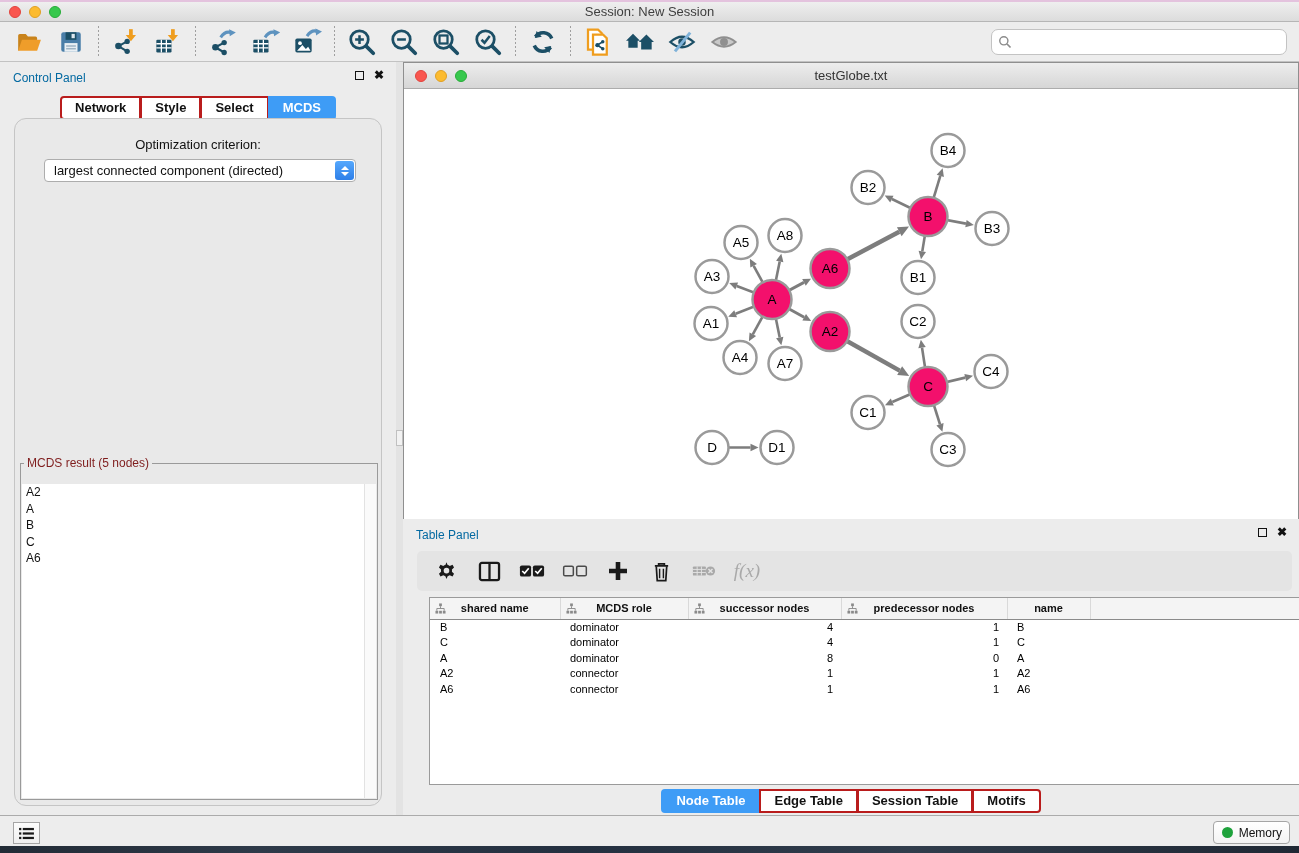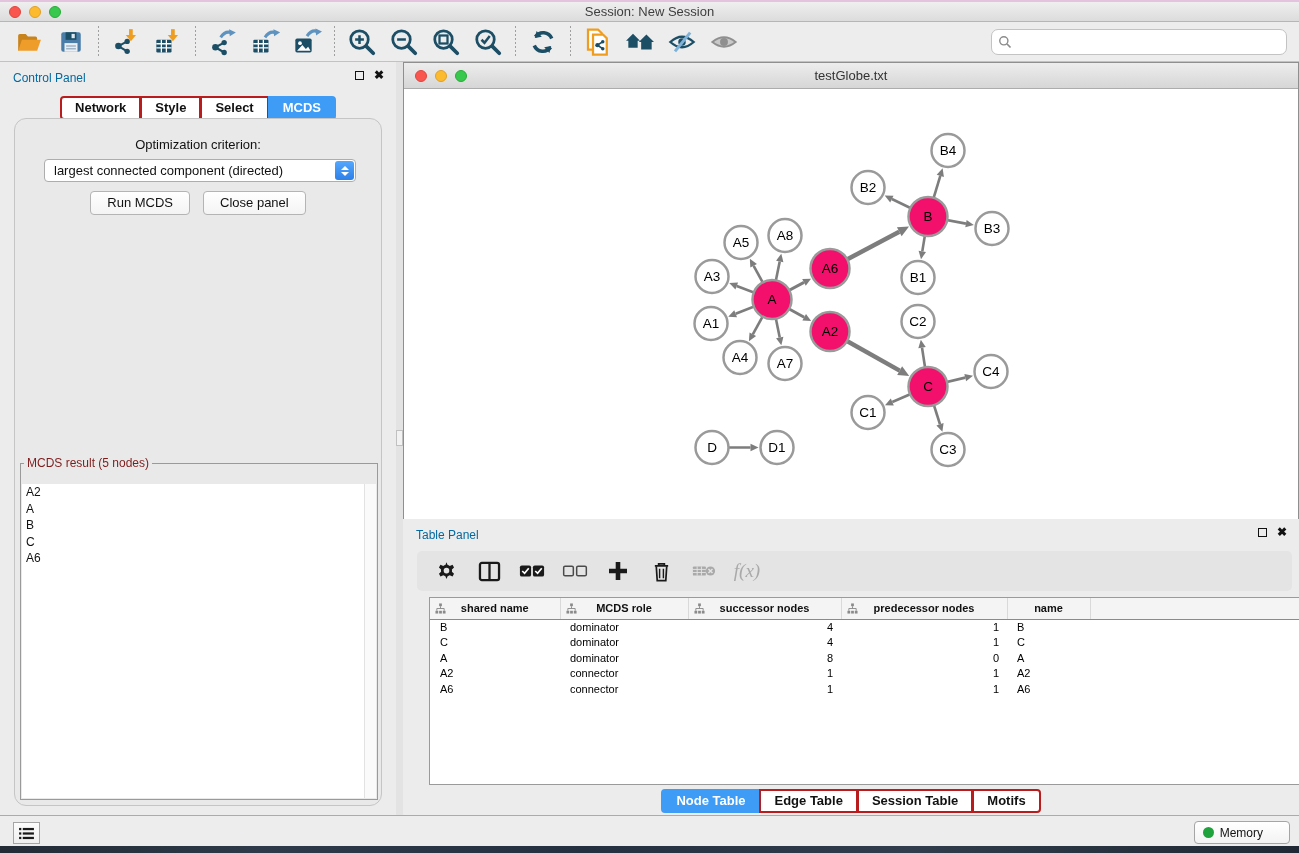--- a/index.html
+++ b/index.html
@@ -155,21 +155,21 @@
     background:#EDEDED; border-top:1px solid #ABABAB;
   }
   #list-btn {
     position:absolute; left:13px; top:6px; width:27px; height:22px;
     background:linear-gradient(#FCFCFC,#EFEFEF); border:1px solid #A5A5A5;
     display:flex; align-items:center; justify-content:center;
   }
   #memory-btn {
     position:absolute; right:9px; top:5px; height:23px;
     background:linear-gradient(#FFFFFF,#F3F3F3); border:1px solid #A5A5A5; border-radius:4px;
-    display:flex; align-items:center; gap:6px; padding:0 26px 0 8px; font-size:12px; color:#111;
+    display:flex; align-items:center; gap:6px; padding:0 7px 0 8px; font-size:12px; color:#111;
   }
   #memory-dot { width:11px; height:11px; border-radius:50%; }
   #desktop-strip {
     left:0; top:846px; width:1299px; height:7px;
     background:linear-gradient(90deg,#222B36,#2E3A49 20%,#243040 45%,#313D4C 70%,#1F2834);
   }
   .navy { fill:#1C4F66; }
   .blue { fill:#5E93BF; }
   .orange { fill:#EF9D1E; }
 </style>
@@ -341,24 +341,20 @@
       <span class="tab selected">MCDS</span>
     </div>
   <div id="cp-inner">
     <div id="opt-label">Optimization criterion:</div>
     <div id="criterion-select">
       <span>largest connected component (directed)</span>
       <span class="stepper">
         <span class="tri-up"></span>
           <span class="tri-down"></span>
       </span>
-    </div>
-    <div id="cp-buttons">
-      <button class="mac-btn">Run MCDS</button>
-      <button class="mac-btn">Close panel</button>
     </div>
     <fieldset id="result-box">
       <legend>MCDS result (5 nodes)</legend>
       <div id="result-list">
           <div class="item">A2</div>
           <div class="item">A</div>
           <div class="item">B</div>
           <div class="item">C</div>
           <div class="item">A6</div>
         </div>

